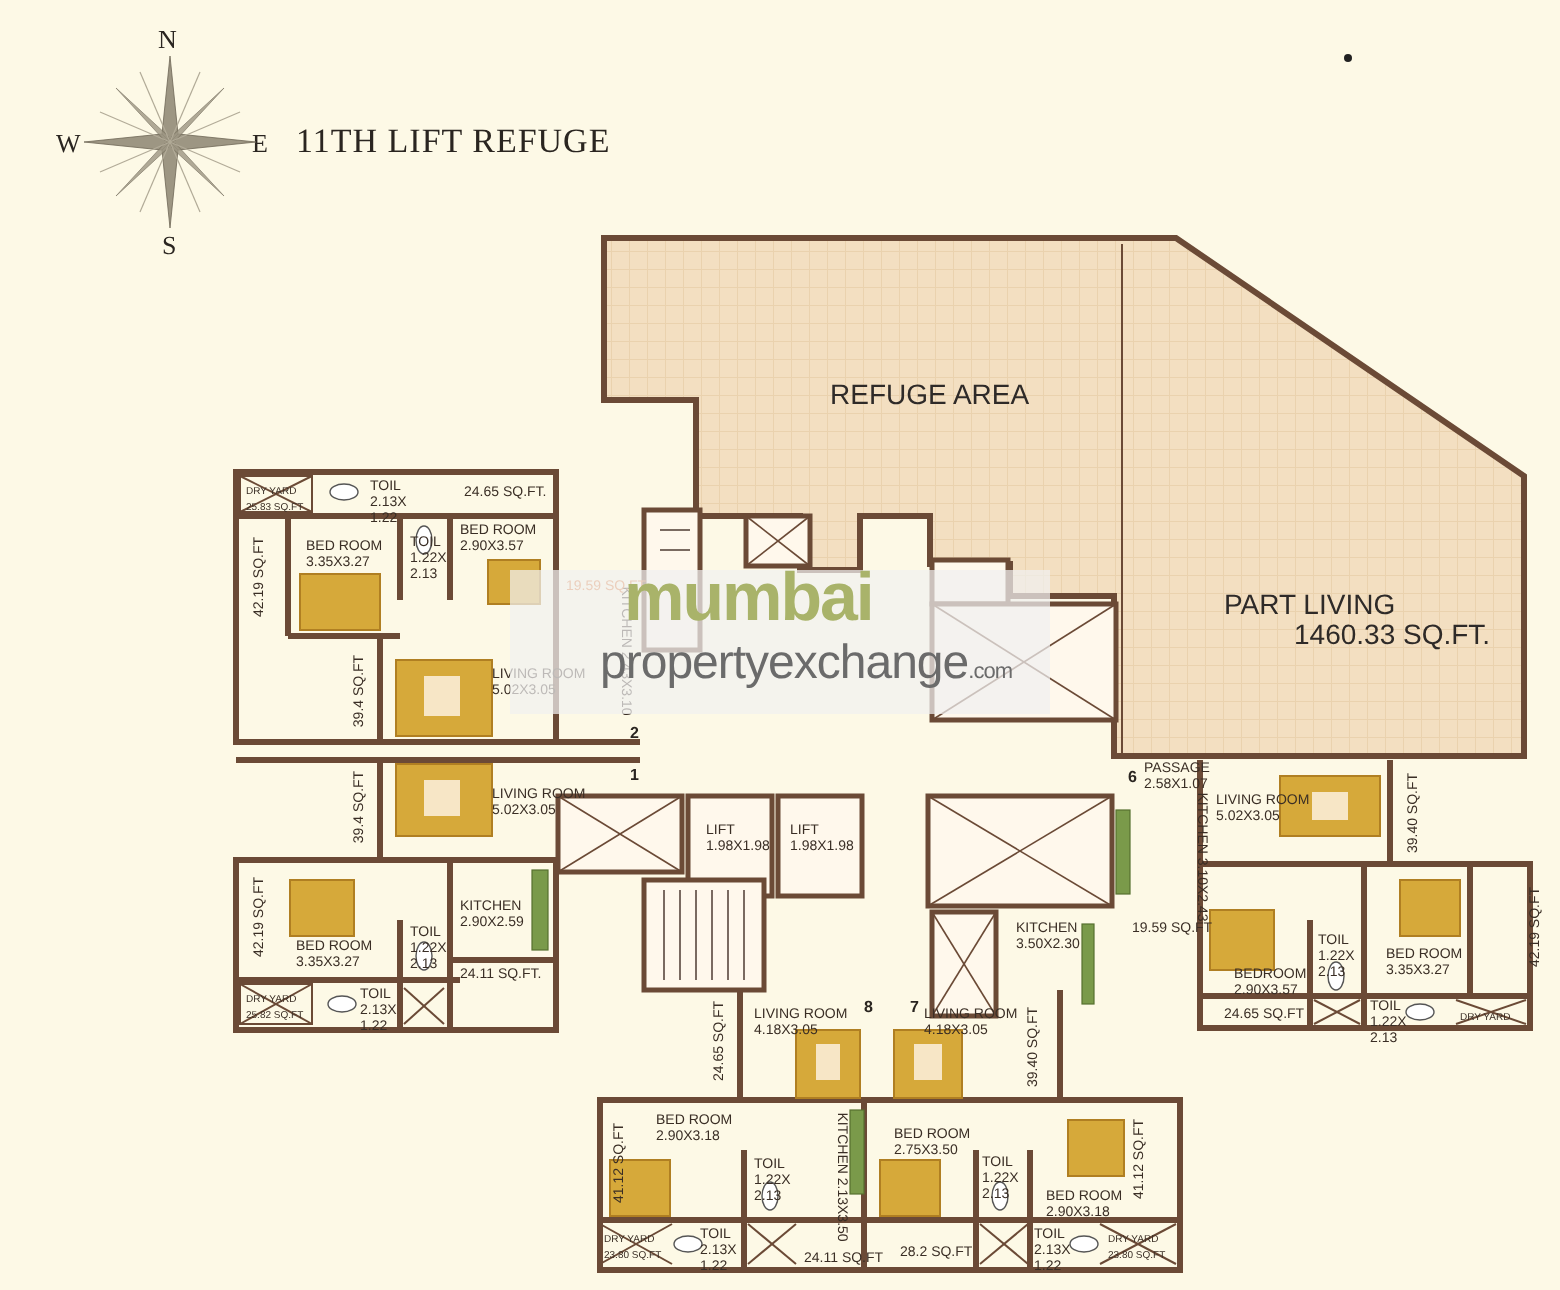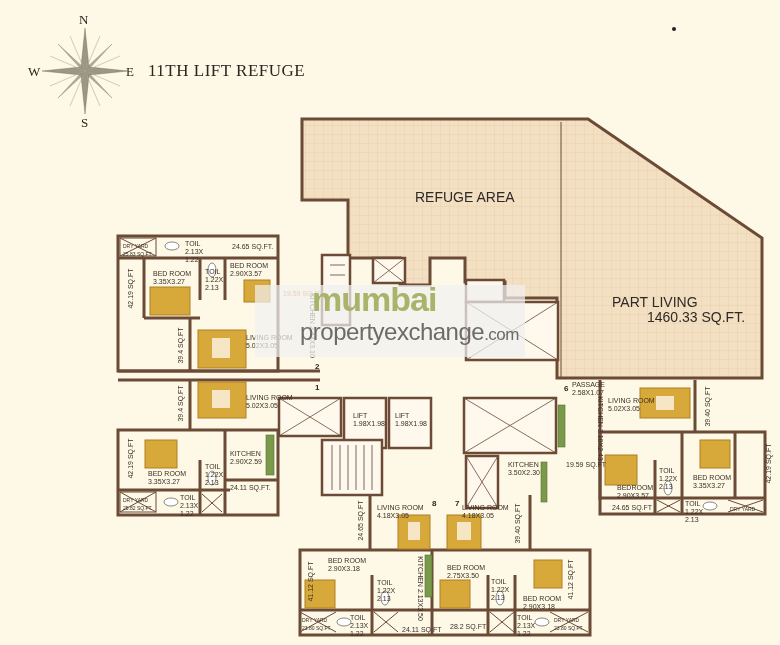--- a/index.html
+++ b/index.html
@@ -7,21 +7,21 @@
   .abs{position:absolute;}
   .title{left:148px;top:61px;font-family:"Liberation Serif",serif;font-size:17px;letter-spacing:0.5px;color:#2a2520;}
   .compass-l{font-family:"Liberation Serif",serif;font-size:13px;color:#2a2520;}
   .lbl{position:absolute;font-size:7px;line-height:8px;color:#3a2e25;white-space:pre;}
   .lbl.big{font-size:14px;line-height:15px;color:#2e2a28;}
   .vlbl{position:absolute;font-size:7px;color:#3a2e25;white-space:nowrap;transform-origin:center;}
   .num{position:absolute;font-size:8px;font-weight:bold;color:#2a2520;}
   .wm{position:absolute;left:255px;top:285px;width:270px;height:72px;background:rgba(240,240,240,0.72);}
   .wm1{position:absolute;left:312px;top:280px;font-size:34px;font-weight:bold;color:#a9b36a;letter-spacing:-1px;}
   .wm2{position:absolute;left:300px;top:318px;font-size:24px;color:#6b6b6b;letter-spacing:-0.5px;}
-  .wm2 span{font-size:17px;}
+  .wm2 span{font-size:11px;}
   .dot{left:672px;top:27px;width:4px;height:4px;background:#222;border-radius:50%;}
 </style>
 </head>
 <body>
 
 <div class="abs title">11TH LIFT REFUGE</div>
 <div class="abs dot"></div>
 
 <div class="abs" style="left:28px;top:12px;width:110px;height:118px;">
   <span class="abs compass-l" style="left:51px;top:0;">N</span>

